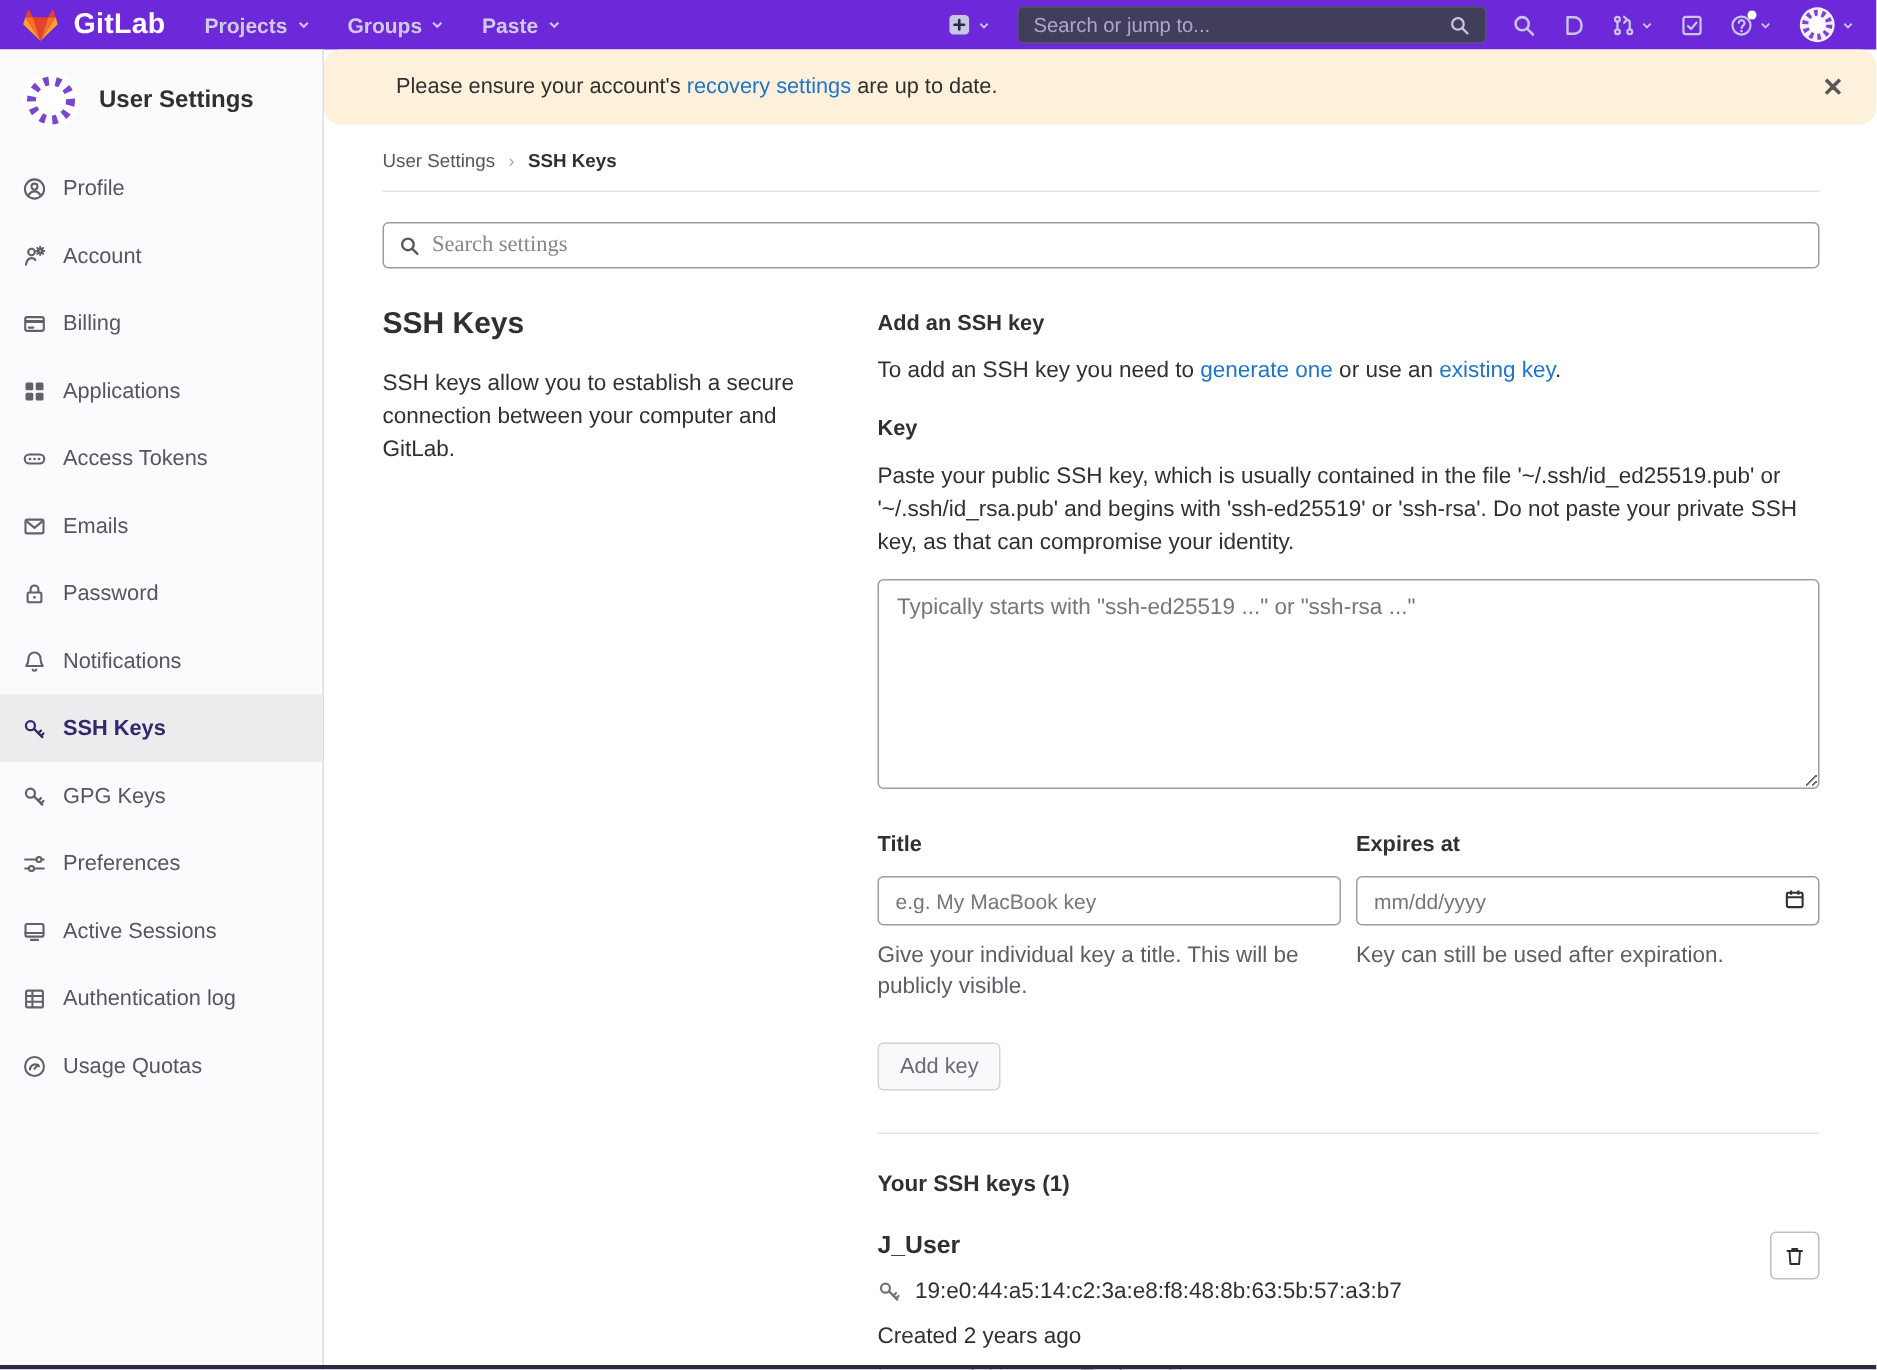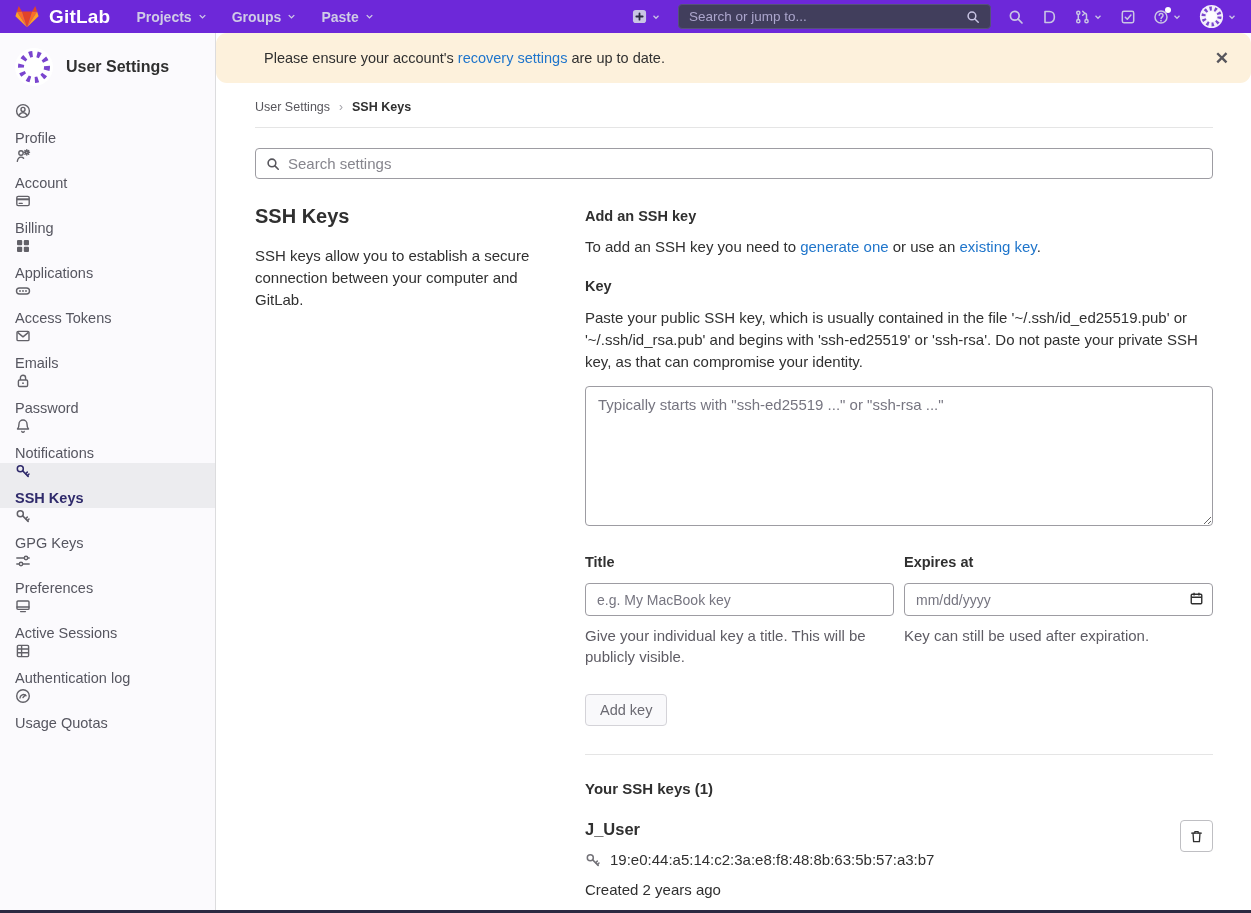--- a/index.html
+++ b/index.html
@@ -19,40 +19,40 @@
   .nav-search input { flex:1; background:transparent; border:0; outline:none; color:#d8d4ee; font-size:13.5px; font-family:inherit; }
   .nav-search input::placeholder { color:#aca6cd; }
   .help-wrap { position:relative; }
   .help-dot { position:absolute; top:-2px; right:-2px; width:6px; height:6px; border-radius:50%; background:#fff; }
   .with-chev { display:flex; align-items:center; gap:3px; }
 
   
   .sidebar { position:absolute; top:33px; left:0; bottom:0; width:216px; background:#fbfafd; border-right:1px solid #dcdcde; }
   .sidebar-header { display:flex; align-items:center; gap:12px; padding:14px 16px 16px 14px; }
   .sidebar-title { font-size:16px; font-weight:700; color:#303030; }
-  .side-item { display:flex; gap:11px; height:45px; padding:0 16px 0 15px; color:#565660; font-size:14.5px; cursor:pointer;flex-direction:column; }
+  .side-item { display:flex; align-items:center; gap:11px; height:45px; padding:0 16px 0 15px; color:#565660; font-size:14.5px; cursor:pointer; }
   .side-item svg { color:#626168; flex:none; }
   .side-item.active { background:#ececef; color:#2f2a6b; font-weight:700; }
   .side-item.active svg { color:#2f2a6b; }
 
   
   .main { margin-left:216px; }
   .banner { height:50px; background:#fdf1dc; display:flex; align-items:center; padding:0 16px 0 48px; font-size:14.5px; color:#303030;border-radius:11px; }
   .banner a { color:#1f75cb; text-decoration:none; cursor:pointer; }
   .banner-close { margin-left:auto; color:#57565c; font-size:17px; font-weight:600; cursor:pointer; line-height:1; padding:4px 6px; }
 
   .content { padding:0 38px 0 39px; }
   .breadcrumb { display:flex; align-items:center; gap:9px; font-size:12.5px; color:#57565c; padding:17px 0 13px; border-bottom:1px solid #e5e5e5; }
   .breadcrumb .crumb-link { cursor:pointer; }
   .breadcrumb .sep { color:#a5a4ab; font-size:12px; }
   .breadcrumb .current { font-weight:700; color:#303030; }
 
   .settings-search { margin-top:20px; height:31px; border:1px solid #9d9ca2; border-radius:4px; display:flex; align-items:center; padding:0 10px; gap:8px; background:#fff; }
   .settings-search svg { color:#57565c; }
-  .settings-search input { flex:1; border:0; outline:none; font-size:15px; font-family:Liberation Sans, sans-serif; color:#303030; }
+  .settings-search input { flex:1; border:0; outline:none; font-size:15px; font-family:Liberation Serif, serif; color:#303030; }
   .settings-search input::placeholder { color:#86858d; }
 
   .columns { display:grid; grid-template-columns:302px 1fr; column-gap:28px; margin-top:26px; padding-bottom:30px; }
   .page-title { font-size:20px; font-weight:700; margin-bottom:17px; }
   .page-desc { font-size:15px; line-height:1.45; }
 
   .section-heading { font-size:14.5px; font-weight:700; margin:3px 0 14px; }
   .intro { font-size:15px; margin-bottom:23px; }
   .intro a { color:#1f75cb; text-decoration:none; cursor:pointer; }
   .field-label { font-size:14.5px; font-weight:700; margin-bottom:13px; }

